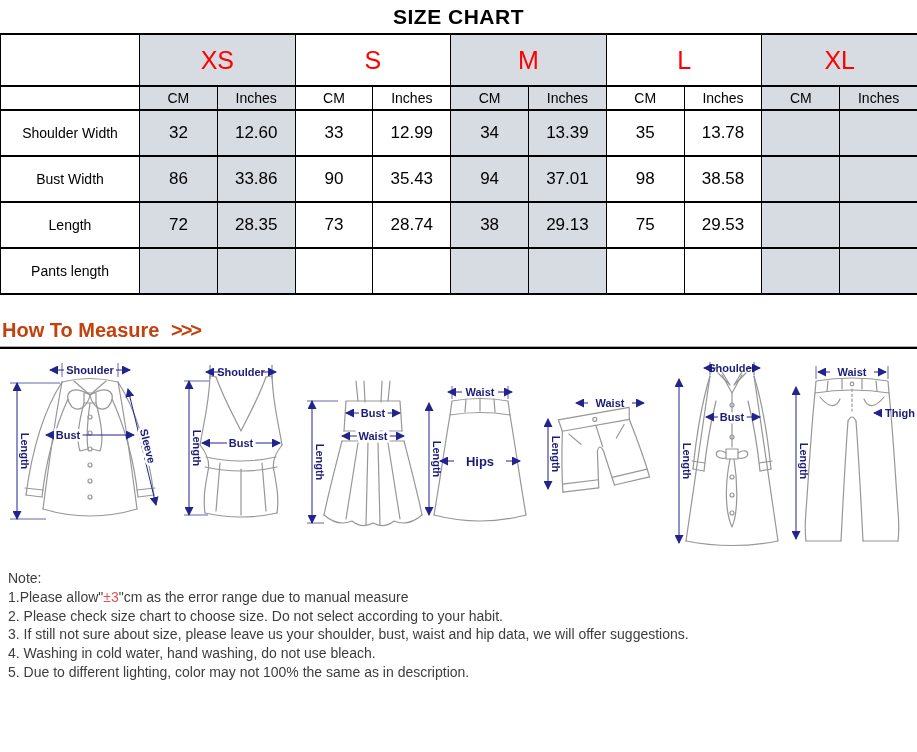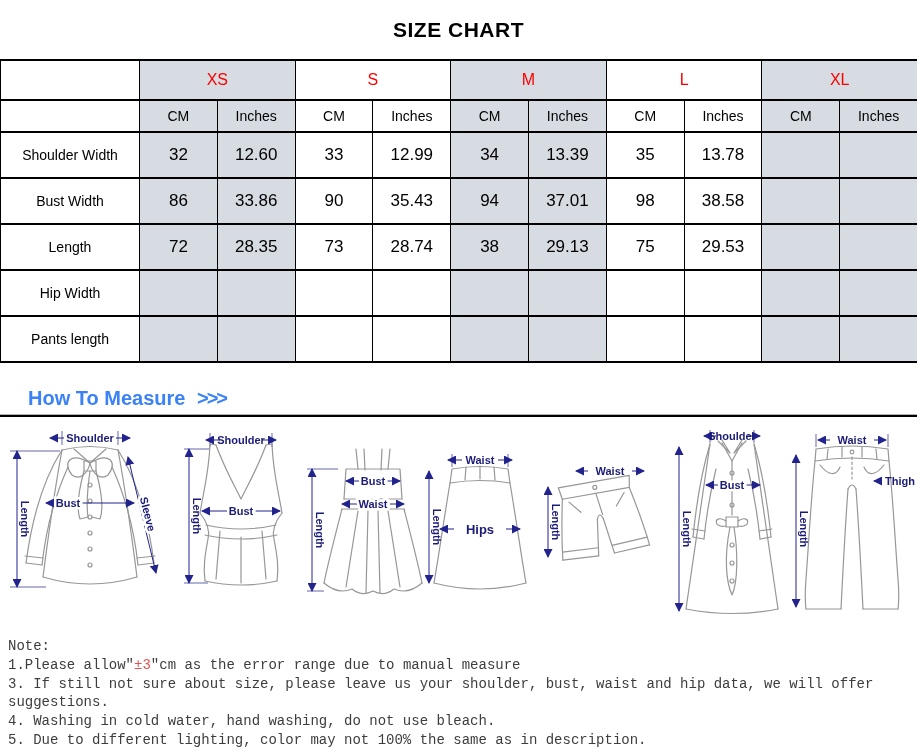--- a/index.html
+++ b/index.html
@@ -3,55 +3,55 @@
 <meta charset="utf-8">
 <style>
   * { box-sizing: border-box; }
   html,body { margin:0; padding:0; }
   body {
     width:917px; height:752px; background:#ffffff; overflow:hidden;
     font-family:"Liberation Sans", sans-serif; color:#000;
   }
   
   .page-title {
-    margin:13px; padding:5px 0 4px; text-align:center;
+    margin:0; padding:5px 0 4px; text-align:center;
     font-size:21px; font-weight:700; letter-spacing:0.5px;
   }
   
   table.size-table { width:917px; border-collapse:collapse; table-layout:fixed; }
   table.size-table th, table.size-table td {
     border:1px solid #000; border-top-width:2px; border-bottom-width:2px;
     padding:0; text-align:center; vertical-align:middle; overflow:hidden;
     font-weight:400;
   }
   .shade { background:#d7dbe2; }
-  th.size-cell { height:40px; font-size:16px; font-weight:700; color:#ff0000; }
-  th.unit-cell { height:32px; font-size:14px; font-weight:700; color:#000; }
+  th.size-cell { height:52px; font-size:25px; font-weight:700; color:#ff0000; }
+  th.unit-cell { height:24px; font-size:14px; font-weight:700; color:#000; }
   td.rowlabel { font-size:14px; height:46px; }
   td.val { font-size:17px; height:34px; }
   
   .htm { margin-top:24px; }
   .htm-title {
-    padding-left:28px; font-size:20px; font-weight:800; color:#3b82f6;
+    padding-left:2px; font-size:20px; font-weight:800; color:#c2410c;
   }
   .htm-title .chevrons { letter-spacing:-2px; padding-left:6px; }
   .divider { margin-top:4px; height:3px; background:#000; border-top:1px solid #b0b0b0; }
   
   .figures { position:relative; width:816px; height:208px; margin-top:4px; }
   .fig { position:absolute; }
   .garment { fill:none; stroke:#979797; stroke-width:1.2; stroke-linecap:round; stroke-linejoin:round; }
   .arrow { stroke:#23238e; stroke-width:1; fill:none; }
   .tick { stroke:#23238e; stroke-width:0.7; }
   .dash { stroke-dasharray:2.5,2.5; }
   text.lbl { fill:#1b1b78; font-weight:700; font-size:11px; text-anchor:middle; font-family:"Liberation Sans", sans-serif; }
   text.halo { stroke:#ffffff; stroke-width:5px; paint-order:stroke; }
   text.big { font-size:13px; }
   text.astart { text-anchor:start; }
   
-  .notes { padding:8px 0 0 8px; font-size:14px; line-height:18.8px; color:#3d3d3d;font-family:Liberation Mono, monospace; }
+  .notes { padding:8px 0 0 8px; font-size:14px; line-height:18.8px; color:#3d3d3d; }
   .hl { color:#e05252; }
 </style>
 </head>
 <body>
 
 <svg width="0" height="0" style="position:absolute" aria-hidden="true">
   <defs>
     <marker id="ah" markerWidth="9" markerHeight="9" refX="8" refY="4.5" orient="auto-start-reverse" markerUnits="userSpaceOnUse">
       <path d="M0,0 L9,4.5 L0,9 Z" fill="#23238e"></path>
     </marker>
@@ -122,33 +122,20 @@
         <td class="val">73</td>
         <td class="val">28.74</td>
         <td class="val shade">38</td>
         <td class="val shade">29.13</td>
         <td class="val">75</td>
         <td class="val">29.53</td>
         <td class="val shade"></td>
         <td class="val shade"></td>
       </tr>
       <tr>
-        <td class="rowlabel">Hip Width</td>
-        <td class="val shade"></td>
-        <td class="val shade"></td>
-        <td class="val"></td>
-        <td class="val"></td>
-        <td class="val shade"></td>
-        <td class="val shade"></td>
-        <td class="val"></td>
-        <td class="val"></td>
-        <td class="val shade"></td>
-        <td class="val shade"></td>
-      </tr>
-      <tr>
         <td class="rowlabel">Pants length</td>
         <td class="val shade"></td>
         <td class="val shade"></td>
         <td class="val"></td>
         <td class="val"></td>
         <td class="val shade"></td>
         <td class="val shade"></td>
         <td class="val"></td>
         <td class="val"></td>
         <td class="val shade"></td>
@@ -353,16 +340,17 @@
       <line class="arrow" x1="6" y1="26" x2="6" y2="178" marker-start="url(#ah)" marker-end="url(#ah)"></line>
       <text class="lbl" x="10" y="100" transform="rotate(90 10 100)">Length</text>
     </svg>
   </div>
 
 </div>
 
 <div class="notes">
   <div>Note:</div>
   <div><span>1.Please allow"</span><span class="hl">±3</span><span>"cm as the error range due to manual measure</span></div>
+  <div>2. Please check size chart to choose size. Do not select according to your habit.</div>
   <div>3. If still not sure about size, please leave us your shoulder, bust, waist and hip data, we will offer suggestions.</div>
   <div>4. Washing in cold water, hand washing, do not use bleach.</div>
   <div>5. Due to different lighting, color may not 100% the same as in description.</div>
 </div>
 
 </body></html>

